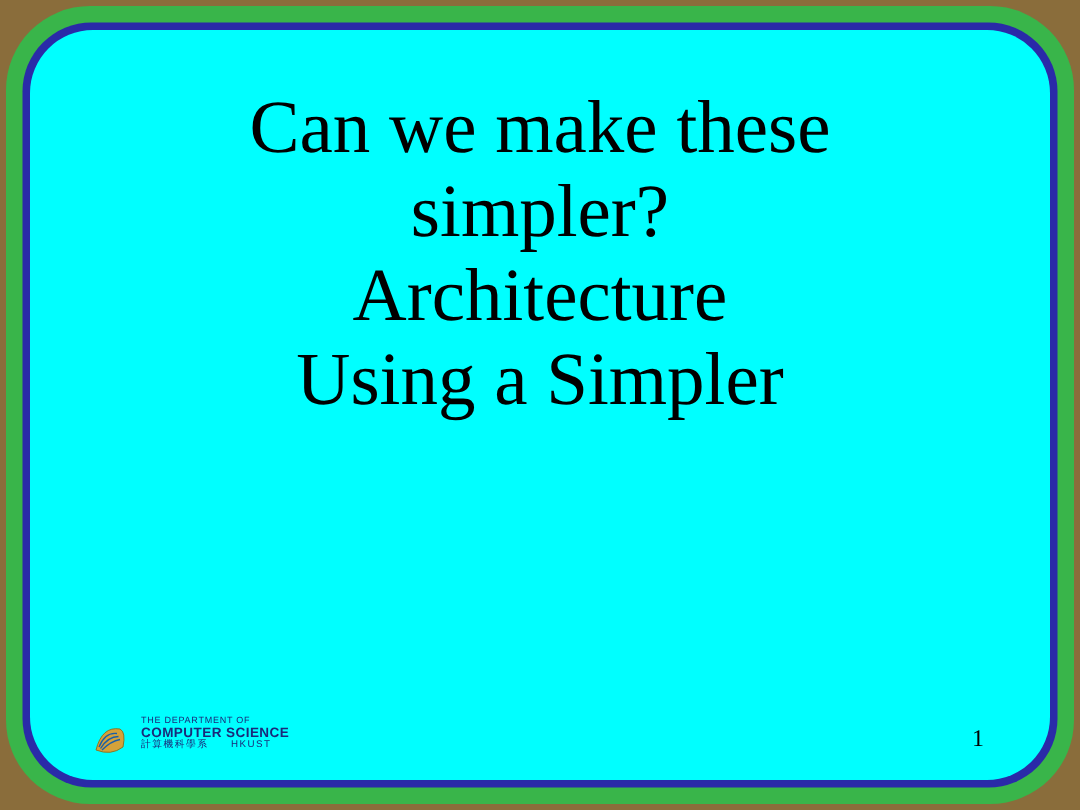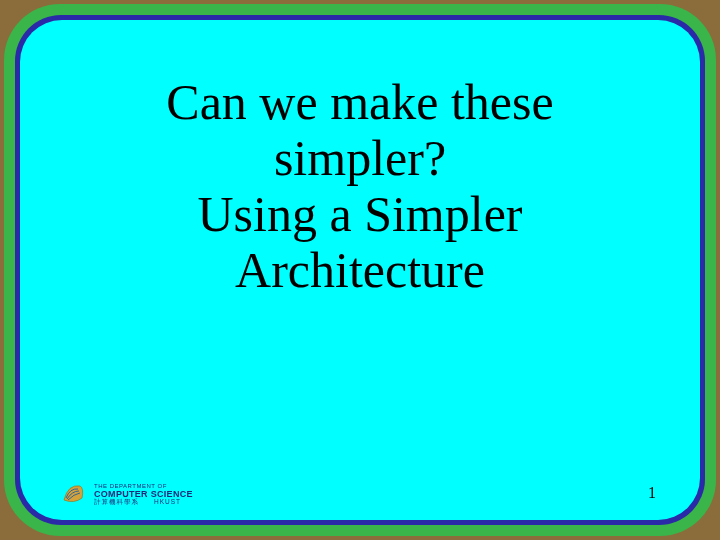--- a/index.html
+++ b/index.html
@@ -33,36 +33,36 @@
     flex-direction: column;
     justify-content: flex-start;
     align-items: center;
   }
   .title-block {
     text-align: center;
     color: #000;
     font-size: 50px;
     line-height: 1.12;
     font-weight: 400;
-    margin-top: 54px;
+    margin-top: 36px;
     letter-spacing: 0px;
   }
   .footer {
     position: absolute;
     bottom: 14px;
     left: 0;
     right: 0;
     display: flex;
     align-items: flex-end;
     justify-content: space-between;
     padding: 0 44px 0 40px;
   }
   .logo-block {
     display: flex;
-    align-items: flex-end;
+    align-items: flex-start;
     gap: 6px;
   }
   .logo-emblem {
     width: 28px;
     height: 28px;
     position: relative;
   }
   .logo-text {
     font-family: Arial, sans-serif;
     font-size: 8px;
@@ -95,22 +95,22 @@
 </head>
 <body>
 
 <div class="outer-frame">
   <div class="inner-stroke">
     <div class="canvas">
 
       <div class="title-block">
         <div>Can we make these</div>
         <div>simpler?</div>
+        <div>Architecture</div>
         <div>Using a Simpler</div>
-        <div>Architecture</div>
       </div>
 
       <div class="footer">
         <div class="logo-block">
           <div class="logo-emblem">
             <svg viewBox="0 0 28 28" width="28" height="28">
               <path d="M4 22 Q8 6 20 8 Q24 10 22 20 Q14 26 4 22 Z" fill="#d4a23a" stroke="#8a6d1a" stroke-width="0.6"></path>
               <path d="M6 20 Q10 10 18 11" fill="none" stroke="#1a5fa8" stroke-width="0.9"></path>
               <path d="M7 21 Q12 13 19 13" fill="none" stroke="#1a5fa8" stroke-width="0.9"></path>
               <path d="M8 22 Q14 16 20 15" fill="none" stroke="#1a5fa8" stroke-width="0.9"></path>

